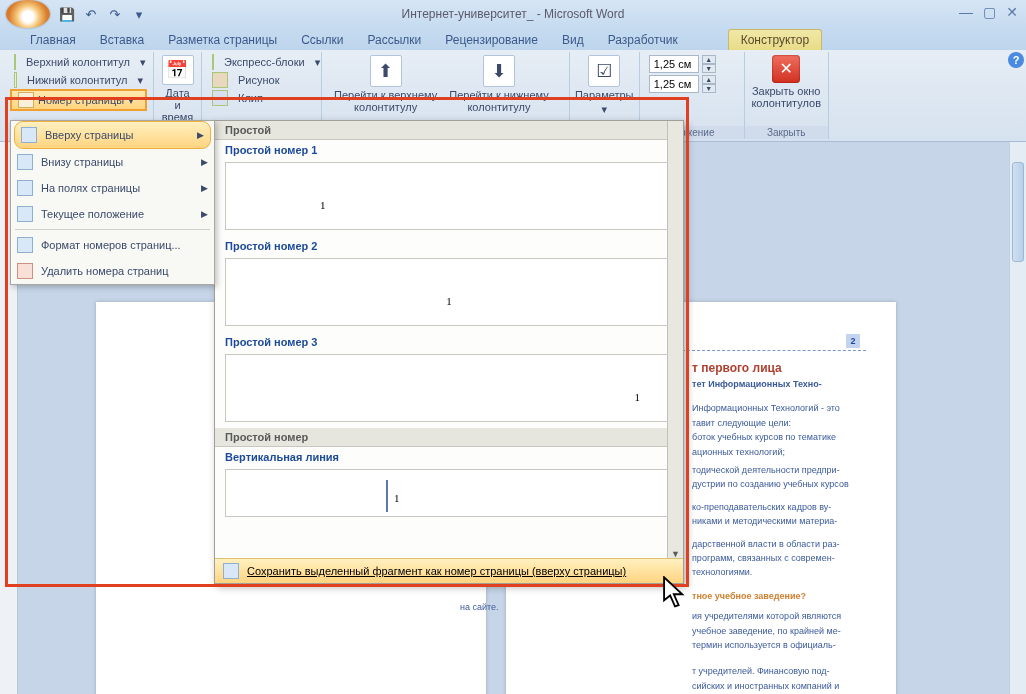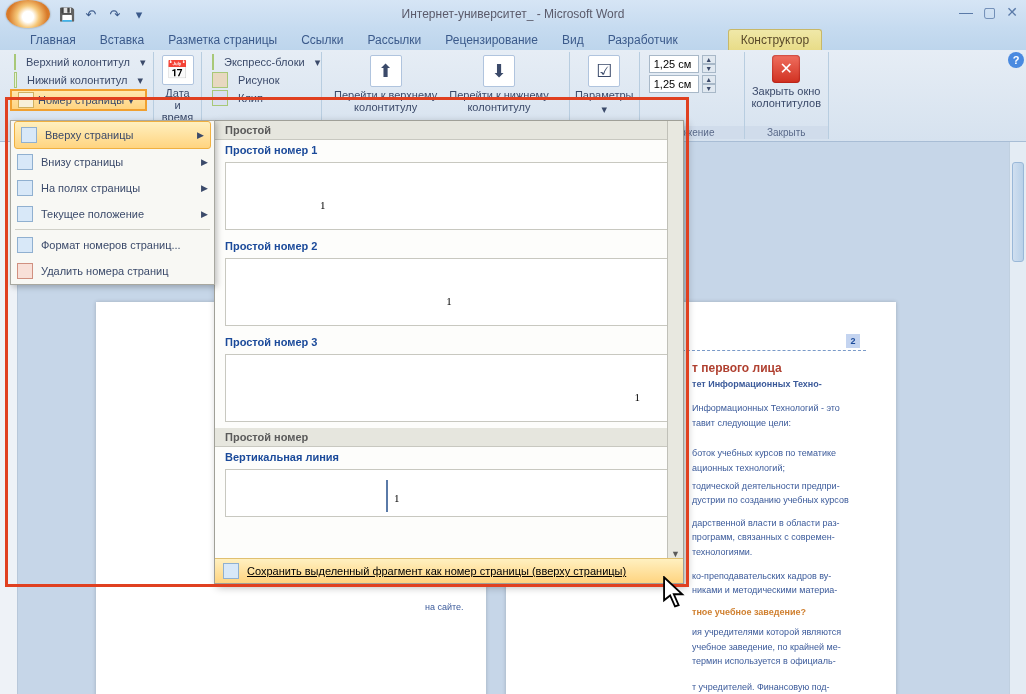--- a/index.html
+++ b/index.html
@@ -28,21 +28,21 @@
 .small-btn-row { display: flex; align-items: center; gap: 10px; color: #3b4a6a; font-size: 11px; padding: 1px 4px; white-space: nowrap; }
 .small-btn-row .mini-icon { width: 16px; height: 16px; background: #e8f0d8; border: 1px solid #a8c878; }
 
 
 .split-highlight { border: 2px solid #f0a030; background: linear-gradient(#ffe8b0, #ffd480); }
 .page-num-btn { display: flex; align-items: center; gap: 4px; padding: 1px 6px; font-size: 11px; color: #3b4a6a; }
 
 
 .dropdown { position: absolute; top: 120px; left: 10px; width: 205px; background: #f8f8f4; border: 1px solid #a8a8a0; box-shadow: 2px 2px 6px rgba(0,0,0,0.25); z-index: 50; font-size: 11px; }
 .dropdown-item { display: flex; align-items: center; gap: 8px; padding: 5px 8px 5px 6px; color: #3b4a6a; position: relative; }
-.dropdown-item.highlight { background: linear-gradient(#fff0c0, #ffd480); border: 1px solid #f0b040; border-radius: 3px; }
+.dropdown-item.highlight { background: linear-gradient(#fff0c0, #ffd480); border: 1px solid #f0b040; border-radius: 9px; }
 .dropdown-item.pad { margin: 0 3px; }
 .dropdown-item .di-icon { width: 16px; height: 16px; background: #d8e8f8; border: 1px solid #90b0d0; flex-shrink: 0; }
 .dropdown-item .arrow-r { position: absolute; right: 6px; font-size: 9px; }
 .dropdown hr { border: none; border-top: 1px solid #d0d0c8; margin: 2px 4px; }
 
 
 .gallery { position: absolute; top: 120px; left: 214px; width: 470px; height: 464px; background: #fdfdfb; border: 1px solid #a0a098; box-shadow: 3px 3px 8px rgba(0,0,0,0.3); z-index: 49; font-size: 11px; overflow: hidden; }
 .gallery-header { background: #e6e6de; padding: 3px 10px; font-weight: bold; color: #5a5a5a; border-bottom: 1px solid #c8c8c0; }
 .gallery-section-label { padding: 4px 10px; font-weight: bold; color: #1b4a9a; font-size: 11px; }
 .gallery-preview { margin: 2px 10px 6px 10px; border: 1px solid #c8c8c0; height: 68px; background: #fff; position: relative; padding: 10px; }
@@ -196,43 +196,43 @@
   <div class="page left">
     <div class="page-inner"></div>
 
   </div>
   <div class="page right">
     <div class="page-num-box">2</div>
     <div class="hdr-line" style="margin-top:48px;"></div>
     <div class="page-inner page-right-text" style="padding-top:8px;padding-left:186px;">
       <div class="doc-title-red">т первого лица</div>
       <div class="doc-blue" style="font-weight:bold;margin-bottom:10px;">тет   Информационных   Техно-</div>
-      <div class="doc-blue" style="white-space:pre-line;margin-bottom:16px;">Информационных Технологий - это
+      <div class="doc-blue" style="white-space:pre-line;margin-bottom:0;">Информационных Технологий - это
 тавит следующие цели:</div>
       <div class="doc-blue" style="white-space:pre-line;margin-bottom:4px;">боток учебных курсов по тематике
 ационных   технологий;</div>
       <div class="doc-blue" style="white-space:pre-line;margin-bottom:8px;">тодической деятельности предпри-
 дустрии по созданию учебных курсов</div>
+      <div class="doc-blue" style="white-space:pre-line;margin-bottom:8px;">ко-преподавательских кадров ву-
+никами и методическими материа-</div>
       <div class="doc-blue" style="white-space:pre-line;margin-bottom:10px;">дарственной власти в области раз-
 программ, связанных с современ-
 технологиями.</div>
-      <div class="doc-blue" style="white-space:pre-line;margin-bottom:8px;">ко-преподавательских кадров ву-
-никами и методическими материа-</div>
       <div class="doc-orange" style="font-weight:bold;margin-bottom:6px;">тное учебное заведение?</div>
       <div class="doc-blue" style="white-space:pre-line;margin-bottom:12px;">ия учредителями которой являются
 учебное заведение, по крайней ме-
 термин используется в официаль-</div>
       <div class="doc-blue" style="white-space:pre-line;">т учредителей. Финансовую под-
 сийских и иностранных компаний и
 оздаются при поддержке компаний
 об этом специально указывается</div>
     </div>
 
   </div>
-  <div style="position:absolute;top:460px;left:425px;font-size:9px;color:#3b5a9a;">на сайте.</div>
+  <div style="position:absolute;top:460px;left:460px;font-size:9px;color:#3b5a9a;">на сайте.</div>
 </div>
 <div class="ruler-v"></div>
 <div class="scrollbar-v">
     <div class="thumb"></div>
   </div>
 
 <div class="dropdown">
   <div class="dropdown-item pad highlight">
     <div class="di-icon"></div>
     <span>Вверху страницы</span>

